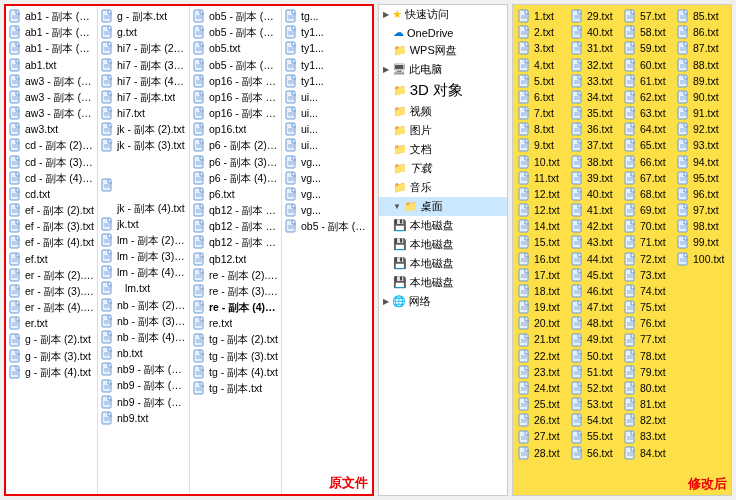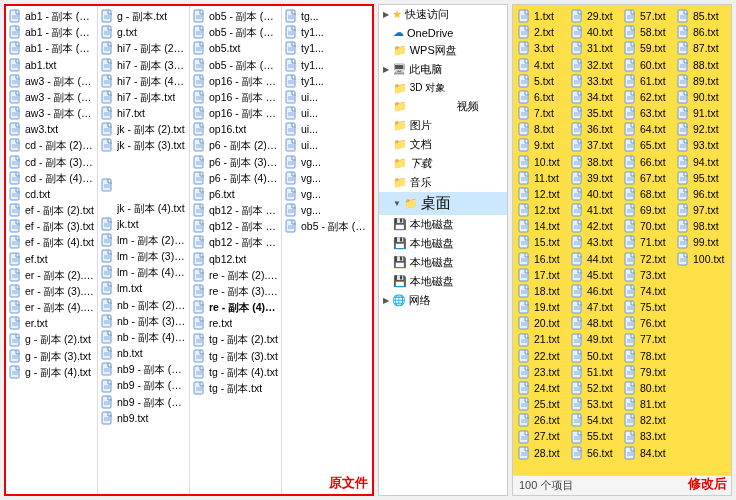--- a/index.html
+++ b/index.html
@@ -500,21 +500,21 @@
             </svg>
             <span style="overflow:hidden;text-overflow:ellipsis;">lm - 副本 (4).txt</span>
           </div>
           <div class="file-item">
             <svg class="file-icon" viewBox="0 0 14 14" fill="none" xmlns="http://www.w3.org/2000/svg">
               <rect x="1" y="1" width="9" height="12" rx="1" fill="#e8f0fe" stroke="#6c9bd1" stroke-width="1"></rect>
               <path d="M7 1v4h4" stroke="#6c9bd1" stroke-width="1" fill="none"></path>
               <line x1="3" y1="7" x2="9" y2="7" stroke="#6c9bd1" stroke-width="0.8"></line>
               <line x1="3" y1="9" x2="9" y2="9" stroke="#6c9bd1" stroke-width="0.8"></line>
             </svg>
-            <span style="overflow:hidden;text-overflow:ellipsis;">lm.txt</span>
+            <span style="overflow:hidden;text-overflow:ellipsis;margin-left:8px;">lm.txt</span>
           </div>
           <div class="file-item">
             <svg class="file-icon" viewBox="0 0 14 14" fill="none" xmlns="http://www.w3.org/2000/svg">
               <rect x="1" y="1" width="9" height="12" rx="1" fill="#e8f0fe" stroke="#6c9bd1" stroke-width="1"></rect>
               <path d="M7 1v4h4" stroke="#6c9bd1" stroke-width="1" fill="none"></path>
               <line x1="3" y1="7" x2="9" y2="7" stroke="#6c9bd1" stroke-width="0.8"></line>
               <line x1="3" y1="9" x2="9" y2="9" stroke="#6c9bd1" stroke-width="0.8"></line>
             </svg>
             <span style="overflow:hidden;text-overflow:ellipsis;">nb - 副本 (2).txt</span>
           </div>
@@ -948,46 +948,46 @@
         <span style="color:#ffc107;font-size:11px;">📁</span>
         <span style="font-size:11px;">WPS网盘</span>
       </div>
       <div class="nav-item">
         <span class="chevron">▶</span>
         <span style="color:#555;font-size:11px;">🖥</span>
         <span style="font-size:11px;">此电脑</span>
       </div>
       <div class="nav-item indent1">
         <span style="color:#ffc107;font-size:11px;">📁</span>
-        <span style="font-size:10px;">3D 对象</span>
+        <span style="font-size:15px;">3D 对象</span>
       </div>
       <div class="nav-item indent1">
         <span style="color:#ffc107;font-size:11px;">📁</span>
-        <span style="font-size:11px;margin-left:47px;">视频</span>
+        <span style="font-size:11px;">视频</span>
       </div>
       <div class="nav-item indent1">
         <span style="color:#ffc107;font-size:11px;">📁</span>
         <span style="font-size:11px;">图片</span>
       </div>
       <div class="nav-item indent1">
         <span style="color:#ffc107;font-size:11px;">📁</span>
         <span style="font-size:11px;">文档</span>
       </div>
       <div class="nav-item indent1">
         <span style="color:#ffc107;font-size:11px;">📁</span>
         <span style="font-size:11px;font-style:italic;">下载</span>
       </div>
       <div class="nav-item indent1">
         <span style="color:#ffc107;font-size:11px;">📁</span>
         <span style="font-size:11px;">音乐</span>
       </div>
       <div class="nav-item indent1 selected">
         <span class="chevron">▼</span>
         <span style="color:#ffc107;font-size:11px;">📁</span>
-        <span style="font-size:15px;">桌面</span>
+        <span style="font-size:11px;">桌面</span>
       </div>
       <div class="nav-item indent1">
         <span style="color:#777;font-size:11px;">💾</span>
         <span style="font-size:11px;">本地磁盘</span>
       </div>
       <div class="nav-item indent1">
         <span style="color:#777;font-size:11px;">💾</span>
         <span style="font-size:11px;">本地磁盘</span>
       </div>
       <div class="nav-item indent1">
@@ -1909,19 +1909,16 @@
             <svg class="file-icon" viewBox="0 0 14 14" fill="none" xmlns="http://www.w3.org/2000/svg">
               <rect x="1" y="1" width="9" height="12" rx="1" fill="#e8f0fe" stroke="#6c9bd1" stroke-width="1"></rect>
               <path d="M7 1v4h4" stroke="#6c9bd1" stroke-width="1" fill="none"></path>
               <line x1="3" y1="7" x2="9" y2="7" stroke="#6c9bd1" stroke-width="0.8"></line>
               <line x1="3" y1="9" x2="9" y2="9" stroke="#6c9bd1" stroke-width="0.8"></line>
             </svg>
             <span>100.txt</span>
           </div>
         </div>
       </div>
-    <div class="bottom-status">
-      <span>100 个项目</span>
-    </div>
     <div class="right-label-xiugai">修改后</div>
   </div>
 
 </div>
 
 </body></html>

